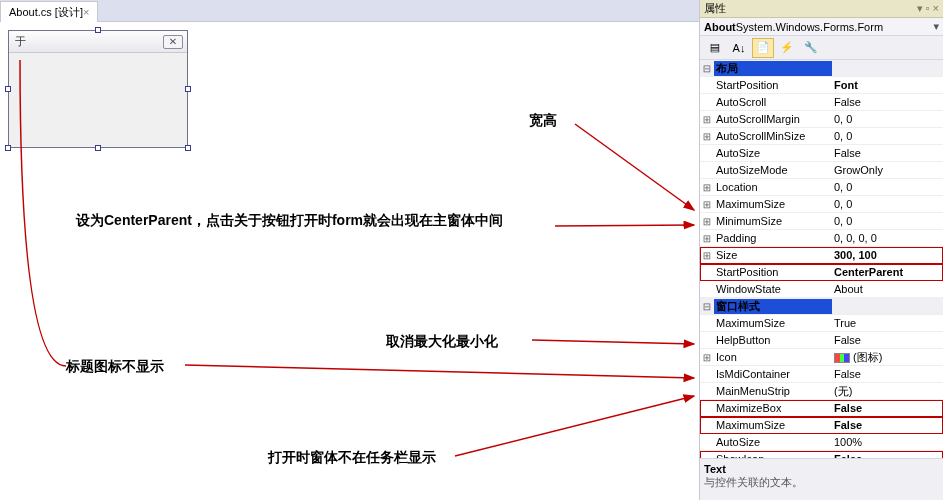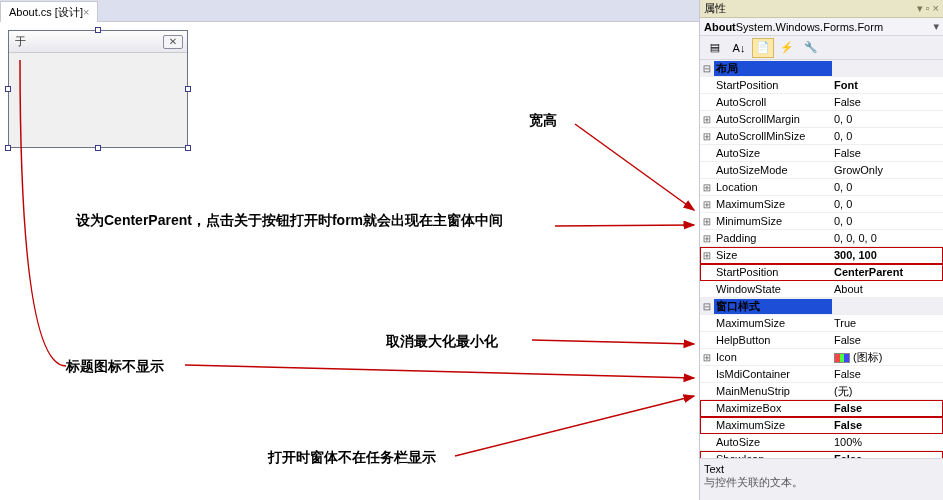--- a/index.html
+++ b/index.html
@@ -33,21 +33,21 @@
 .prop-grid{flex:1;overflow:auto;background:#fff}
 .prop-row{display:flex;height:17px;border-bottom:1px solid #eee;align-items:center}
 .prop-row .exp{width:14px;text-align:center;color:#666;font-size:10px}
 .prop-row .name{width:118px;padding-left:2px;color:#000}
 .prop-row .name.cat{font-weight:bold;background:#1d4ed8}
 .prop-row.cat-row{background:#efeff4}
 .prop-row .val{flex:1;padding-left:2px;color:#000}
 .prop-row .val.bold{font-weight:bold}
 .prop-row.hl{outline:1px solid #c00000;outline-offset:-1px}
 .prop-desc{border-top:1px solid #d6d6de;padding:4px;background:#efeff4;height:42px}
-.prop-desc .t{font-weight:normal}
+.prop-desc .t{font-weight:bold}
 .prop-desc .d{color:#555}
 .icon-img{display:inline-block;width:16px;height:10px;background:linear-gradient(90deg,#f44 33%,#4f4 33% 66%,#44f 66%);border:1px solid #888;vertical-align:middle;margin-right:3px}
 </style>
 </head>
 <body>
 
 <div class="tab-bar">
   <div class="tab">
     <span>About.cs [设计]</span>
     <span class="close">×</span>

